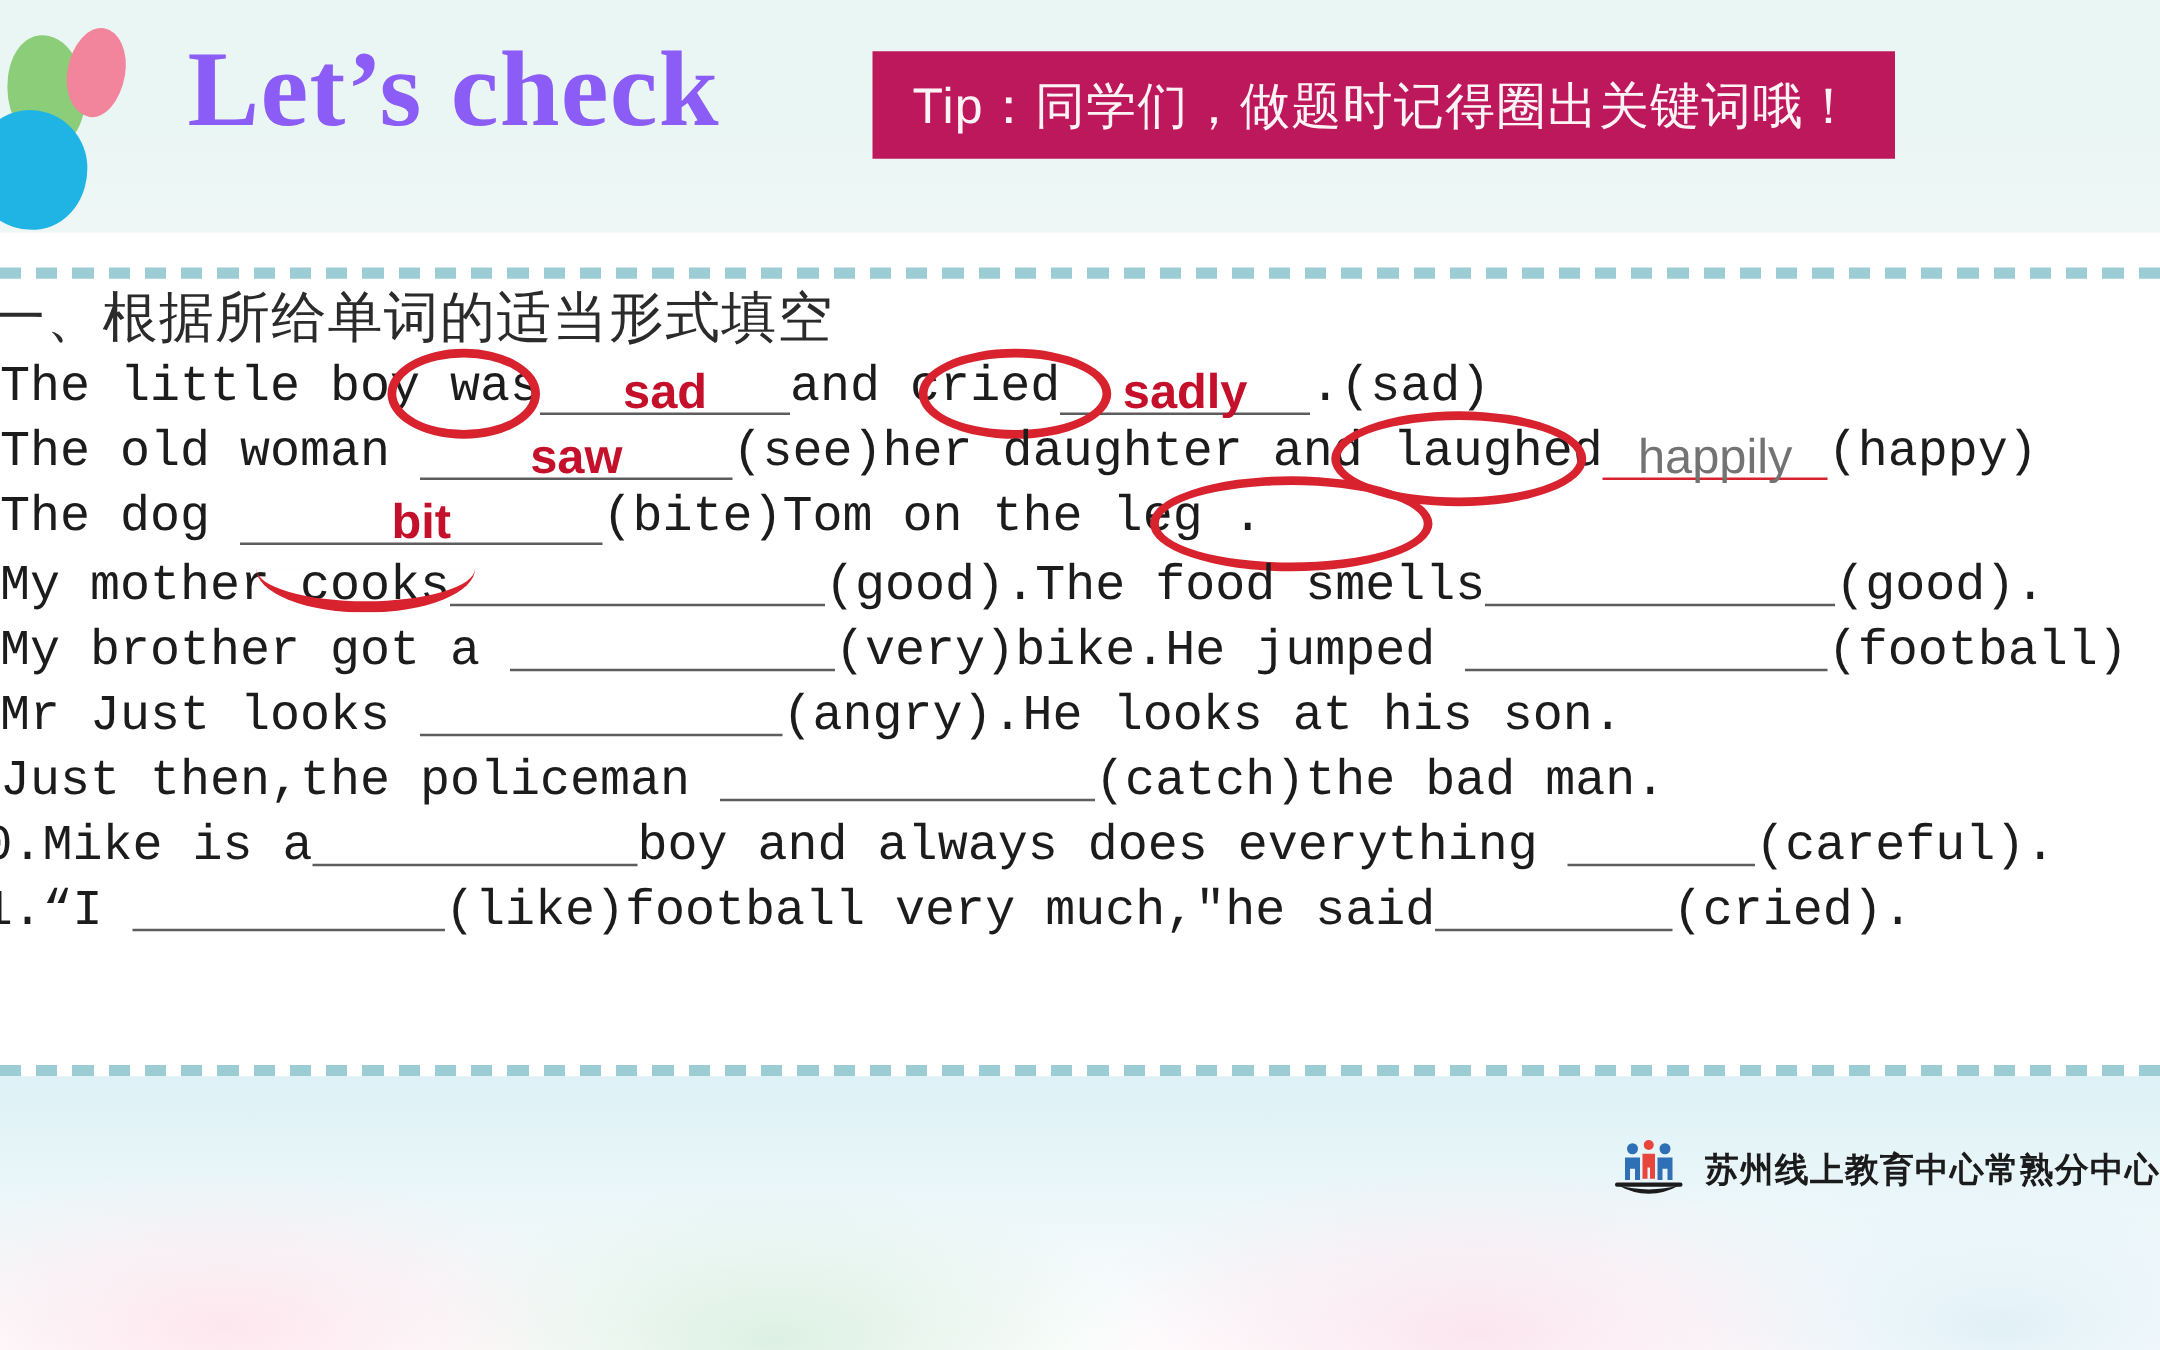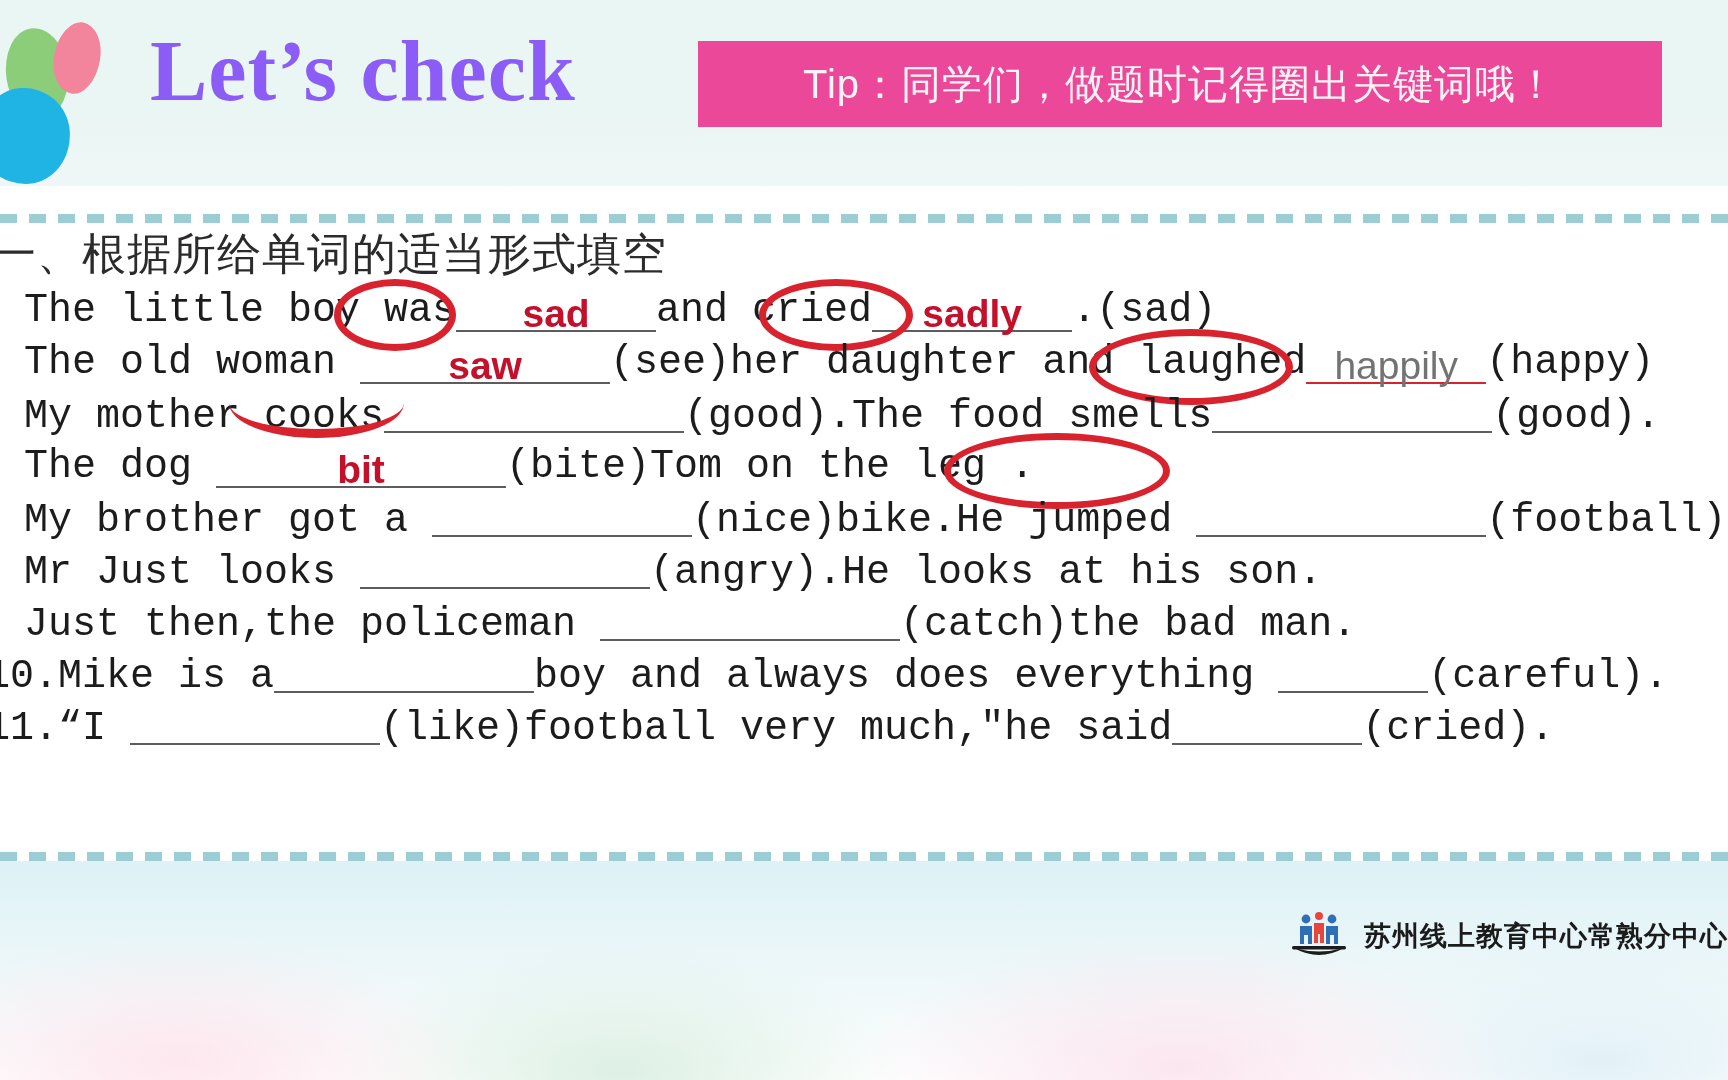--- a/index.html
+++ b/index.html
@@ -59,22 +59,22 @@
     font-size: 86px;
     line-height: 1.0;
     color: #8b5cf6;
     letter-spacing: 1px;
     white-space: nowrap;
   }
 
   .tip-banner {
     position: absolute;
     left: 698px; top: 41px;
-    width: 964px; height: 86px;
-    background: #ec4899;
+    width: 818px; height: 86px;
+    background: #be185d;
     display: flex;
     align-items: center;
     justify-content: center;
     text-align: center;
   }
   .tip-text {
     font-family: "Liberation Sans", sans-serif;
     font-size: 40px;
     color: #fdf3f5;
     white-space: nowrap;
@@ -138,21 +138,20 @@
     font-size: 44px;
     color: #2b2b2b;
     white-space: nowrap;
     letter-spacing: 1px;
   }
 
   .lines {
     position: absolute;
     left: 0; top: 285px;
     width: 1384px;
-    padding-left: 24px;
   }
 
   .qline {
     position: relative;
     height: 52px;
     font-family: "Liberation Mono", monospace;
     font-size: 40px;
     line-height: 52px;
     color: #1c1c1c;
     white-space: nowrap;
@@ -223,31 +222,31 @@
       <span class="oval" style="left:310px;top:-6px;width:108px;height:58px;"></span>
       <span class="oval" style="left:735px;top:-6px;width:140px;height:58px;"></span>
     </div>
 
     <div class="qline">
       <span>The old woman </span><span class="blank" style="width:250px"><span class="ans">saw</span></span><span>(see)her daughter and </span><span>laughed</span><span class="blank" style="width:180px;border-bottom-color:#d8232f"><span class="ans-red-thin">happily</span></span><span>(happy)</span>
       <span class="oval" style="left:1065px;top:-8px;width:190px;height:62px;"></span>
     </div>
 
     <div class="qline">
+      <span>The dog </span><span class="blank" style="width:290px"><span class="ans">bit</span></span><span>(bite)Tom on the leg </span><span>.</span>
+      <span class="oval" style="left:920px;top:-8px;width:212px;height:62px;"></span>
+    </div>
+
+    <div class="qline">
       <span>My mother </span><span>cooks</span><span class="blank" style="width:300px"><span class="ans"></span></span><span>(good).The food smells</span><span class="blank" style="width:280px"><span class="ans"></span></span><span>(good).</span>
       <span class="arc-underline" style="left:205px;top:14px;width:175px;"></span>
     </div>
 
     <div class="qline">
-      <span>The dog </span><span class="blank" style="width:290px"><span class="ans">bit</span></span><span>(bite)Tom on the leg </span><span>.</span>
-      <span class="oval" style="left:920px;top:-8px;width:212px;height:62px;"></span>
-    </div>
-
-    <div class="qline">
-      <span>My brother got a </span><span class="blank" style="width:260px"><span class="ans"></span></span><span>(nice)bike.He jumped </span><span class="blank" style="width:290px"><span class="ans"></span></span><span>(football)</span>
+      <span>My brother got a </span><span class="blank" style="width:260px"><span class="ans"></span></span><span>(very)bike.He jumped </span><span class="blank" style="width:290px"><span class="ans"></span></span><span>(football)</span>
     </div>
 
     <div class="qline">
       <span>Mr Just looks </span><span class="blank" style="width:290px"><span class="ans"></span></span><span>(angry).He looks at his son.</span>
     </div>
 
 
 
     <div class="qline">
       <span>Just then,the policeman </span><span class="blank" style="width:300px"><span class="ans"></span></span><span>(catch)the bad man.</span>

